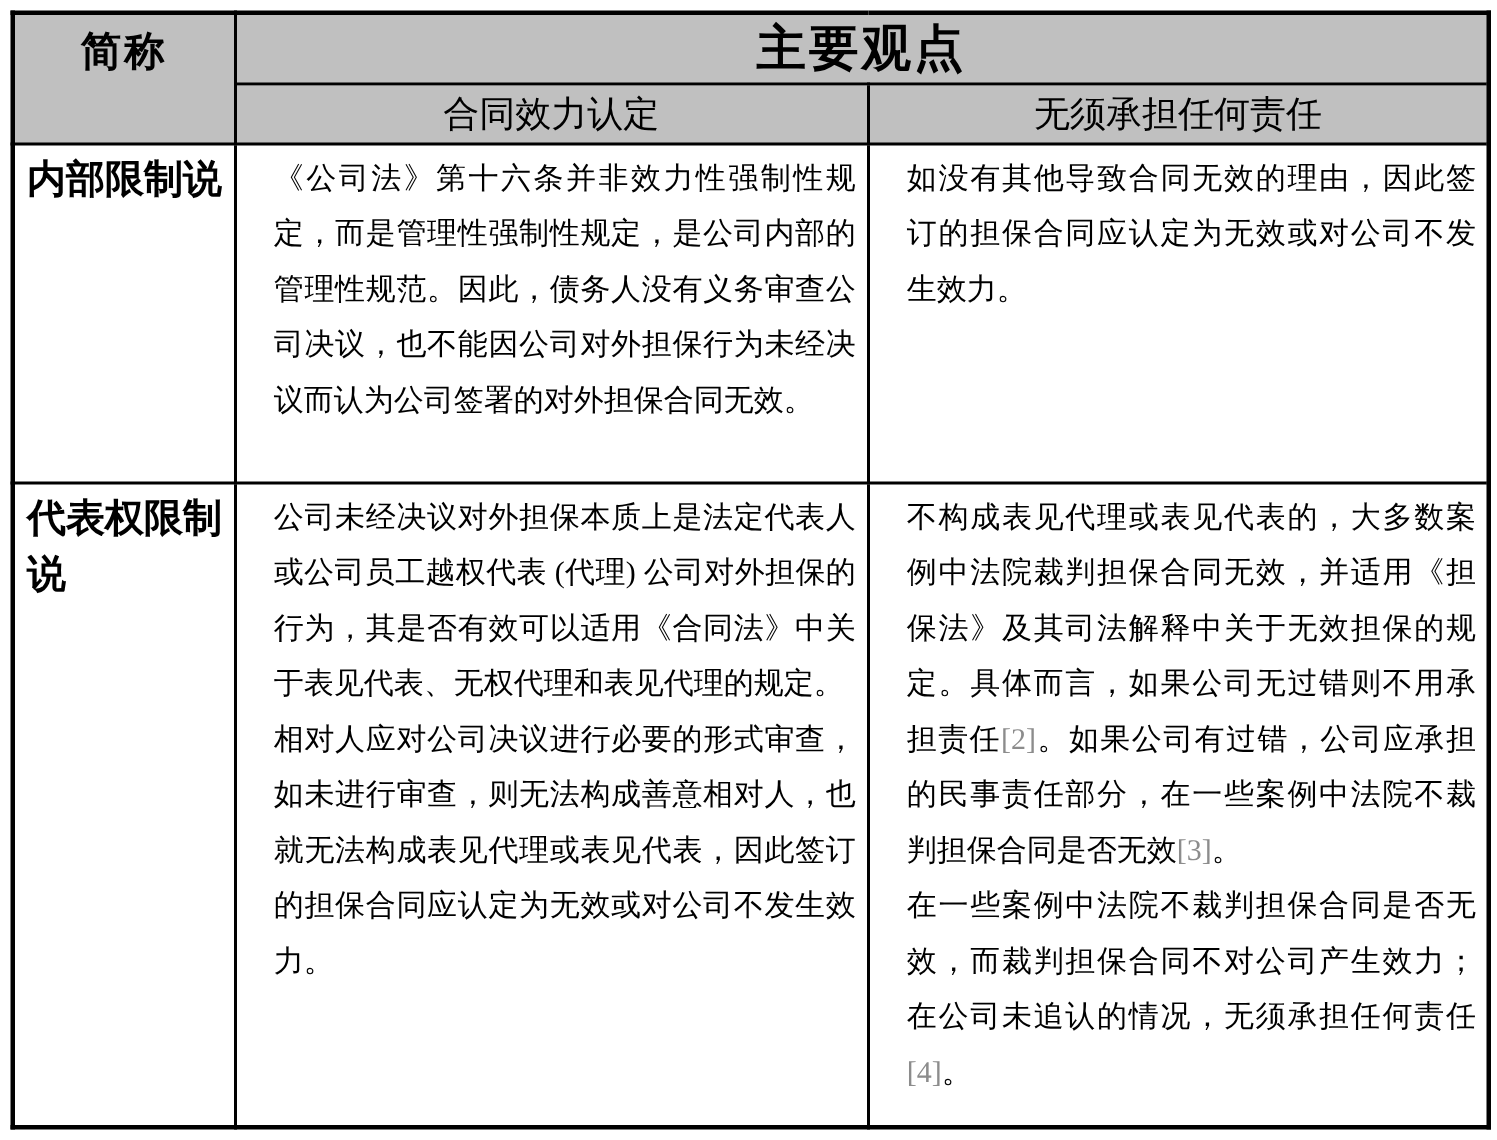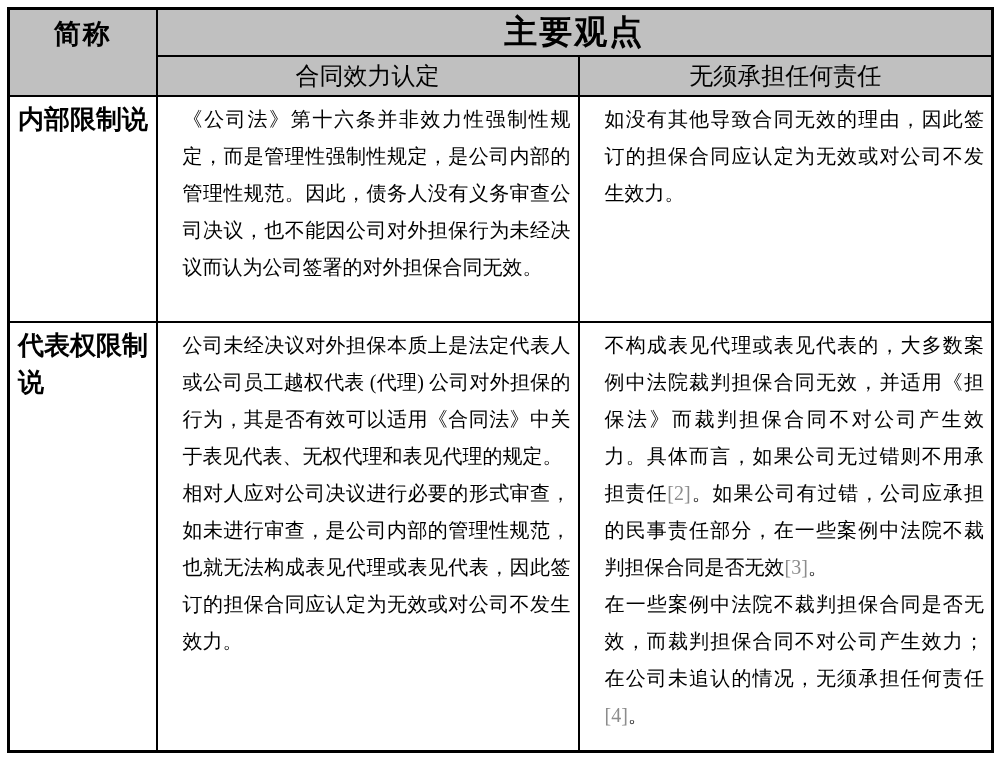--- a/index.html
+++ b/index.html
@@ -112,25 +112,25 @@
         </td>
         <td class="body-cell">
           <p>如没有其他导致合同无效的理由，因此签订的担保合同应认定为无效或对公司不发生效力。</p>
         </td>
       </tr>
 
       <tr class="row-data-2">
         <td class="abbr-cell">代表权限制说</td>
         <td class="body-cell">
           <p>公司未经决议对外担保本质上是法定代表人或公司员工越权代表 (代理) 公司对外担保的行为，其是否有效可以适用《合同法》中关于表见代表、无权代理和表见代理的规定。</p>
-          <p>相对人应对公司决议进行必要的形式审查，如未进行审查，是公司内部的管理性规范，也就无法构成表见代理或表见代表，因此签订的担保合同应认定为无效或对公司不发生效力。</p>
+          <p>相对人应对公司决议进行必要的形式审查，如未进行审查，则无法构成善意相对人，也就无法构成表见代理或表见代表，因此签订的担保合同应认定为无效或对公司不发生效力。</p>
         </td>
         <td class="body-cell">
           <p>
-            <span>不构成表见代理或表见代表的，大多数案例中法院裁判担保合同无效，并适用《担保法》而裁判担保合同不对公司产生效力。具体而言，如果公司无过错则不用承担责任</span><span class="fn-ref">[2]</span><span>。如果公司有过错，公司应承担的民事责任部分，在一些案例中法院不裁判担保合同是否无效</span><span class="fn-ref">[3]</span><span>。</span>
+            <span>不构成表见代理或表见代表的，大多数案例中法院裁判担保合同无效，并适用《担保法》及其司法解释中关于无效担保的规定。具体而言，如果公司无过错则不用承担责任</span><span class="fn-ref">[2]</span><span>。如果公司有过错，公司应承担的民事责任部分，在一些案例中法院不裁判担保合同是否无效</span><span class="fn-ref">[3]</span><span>。</span>
           </p>
           <p>
             <span>在一些案例中法院不裁判担保合同是否无效，而裁判担保合同不对公司产生效力；在公司未追认的情况，无须承担任何责任</span><span class="fn-ref">[4]</span><span>。</span>
           </p>
         </td>
       </tr>
     </tbody>
   </table>
 </div>
 

